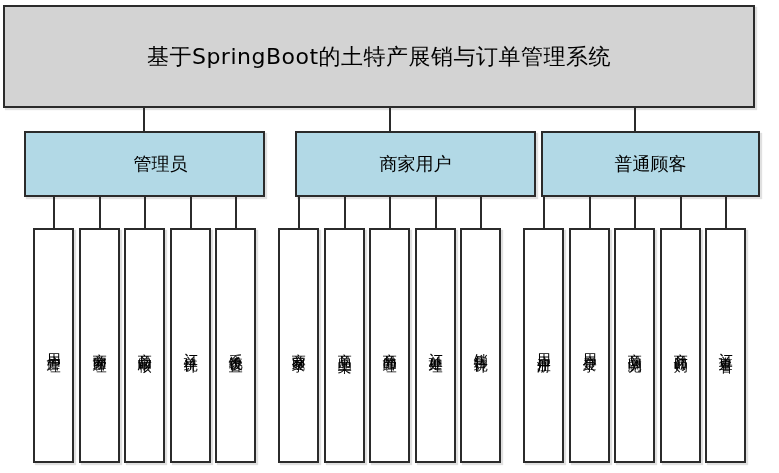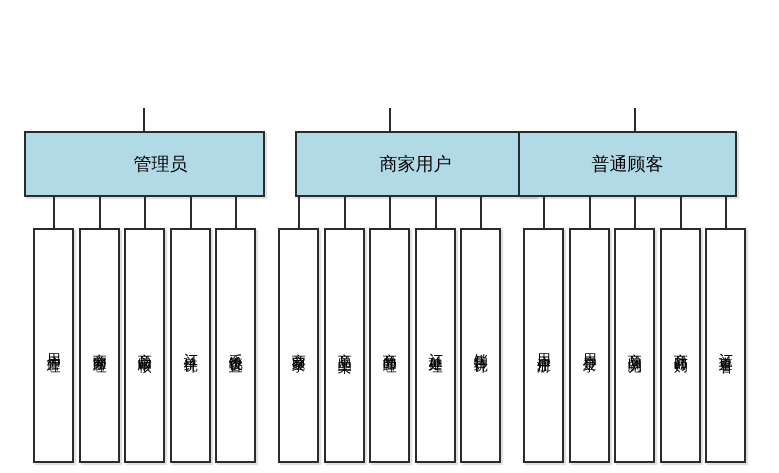--- a/index.html
+++ b/index.html
@@ -64,20 +64,23 @@
     line-height: 1.25;
     letter-spacing: 2px;
     white-space: nowrap;
   }
 </style>
 </head>
 <body>
 
 <div id="diagram">
 
+  <div class="node title-node" style="left:3px; top:5px; width:752px; height:103px;">
+    <span>基于SpringBoot的土特产展销与订单管理系统</span>
+  </div>
 
   <div class="vline" style="left:143px; top:108px; height:23px;"></div>
   <div class="vline" style="left:389px; top:108px; height:23px;"></div>
   <div class="vline" style="left:634px; top:108px; height:23px;"></div>
 
   <div class="node role-node" style="left:24px; top:131px; width:241px; height:66px;padding-left:32px;">
     <span>管理员</span>
   </div>
 
   <div class="vline" style="left:53px; top:197px; height:31px;"></div>
@@ -121,21 +124,21 @@
   <div class="node leaf-node" style="left:369px; top:228px; width:41px; height:235px;">
     <span class="leaf-label">商品管理</span>
   </div>
   <div class="node leaf-node" style="left:415px; top:228px; width:41px; height:235px;">
     <span class="leaf-label">订单处理</span>
   </div>
   <div class="node leaf-node" style="left:460px; top:228px; width:41px; height:235px;">
     <span class="leaf-label">销售统计</span>
   </div>
 
-  <div class="node role-node" style="left:518px; top:131px; width:219px; height:66px;">
+  <div class="node role-node" style="left:541px; top:131px; width:219px; height:66px;">
     <span>普通顾客</span>
   </div>
 
   <div class="vline" style="left:543px; top:197px; height:31px;"></div>
   <div class="vline" style="left:589px; top:197px; height:31px;"></div>
   <div class="vline" style="left:634px; top:197px; height:31px;"></div>
   <div class="vline" style="left:680px; top:197px; height:31px;"></div>
   <div class="vline" style="left:725px; top:197px; height:31px;"></div>
 
   <div class="node leaf-node" style="left:523px; top:228px; width:41px; height:235px;">

